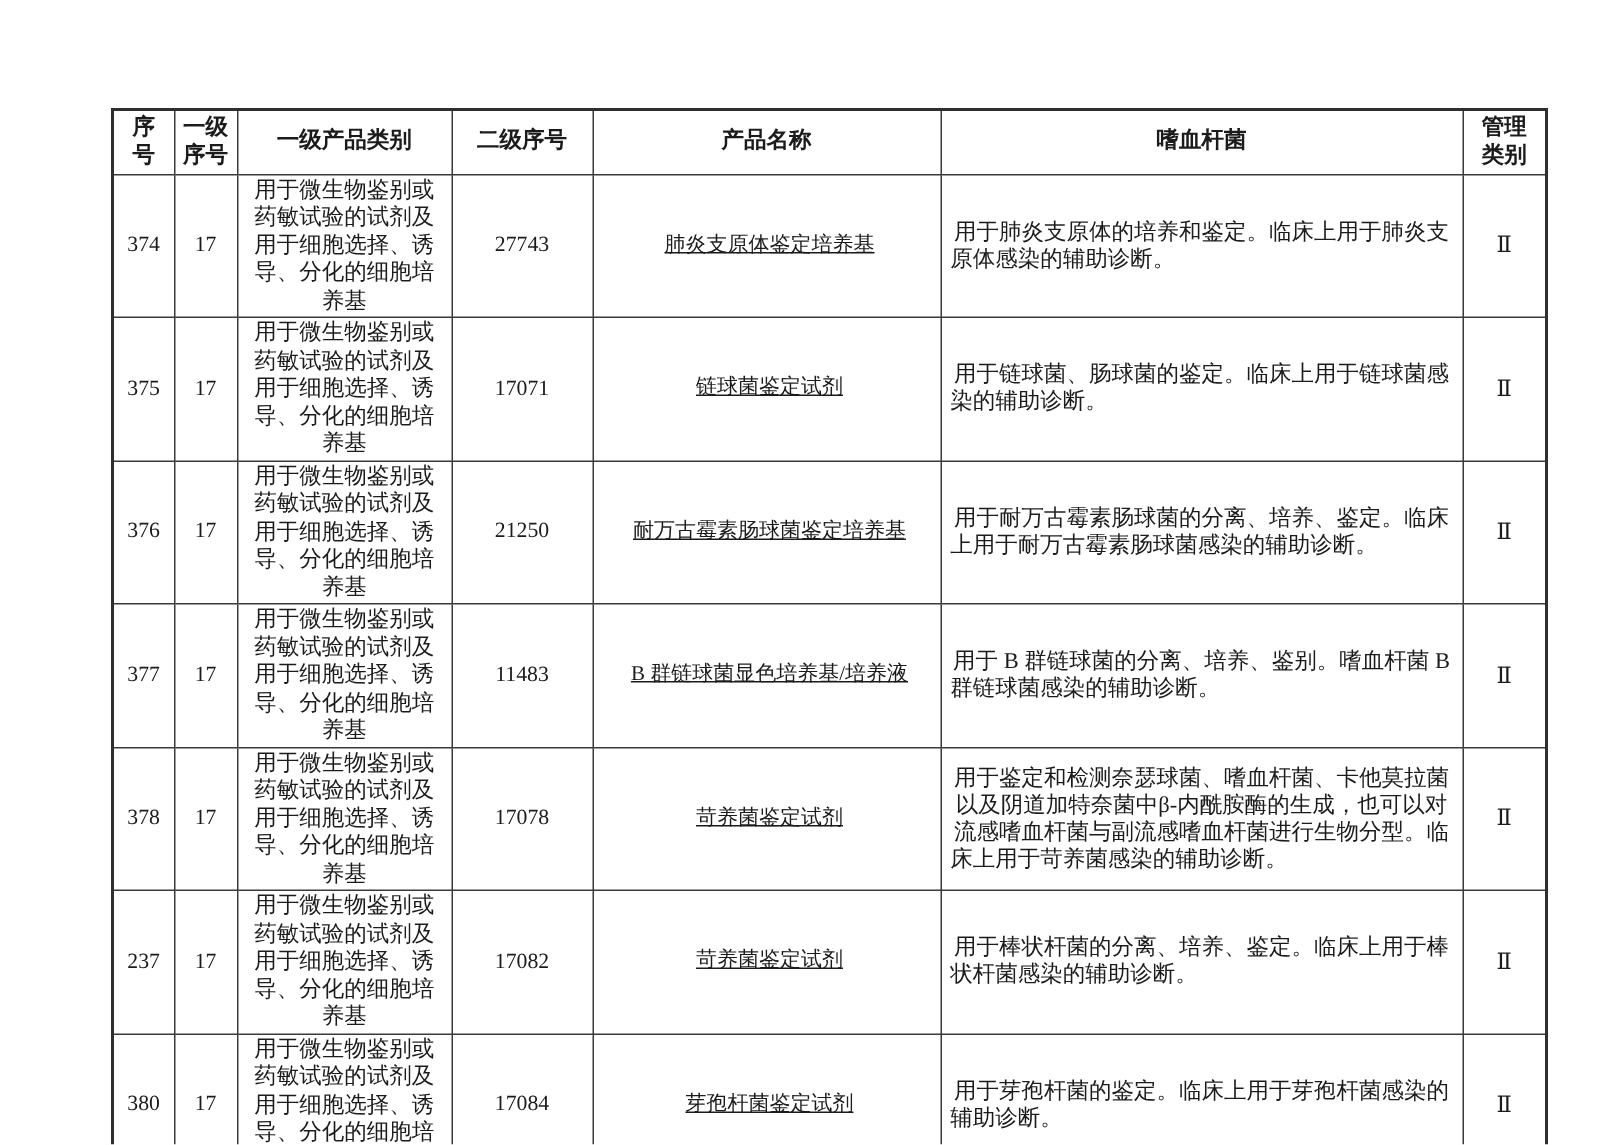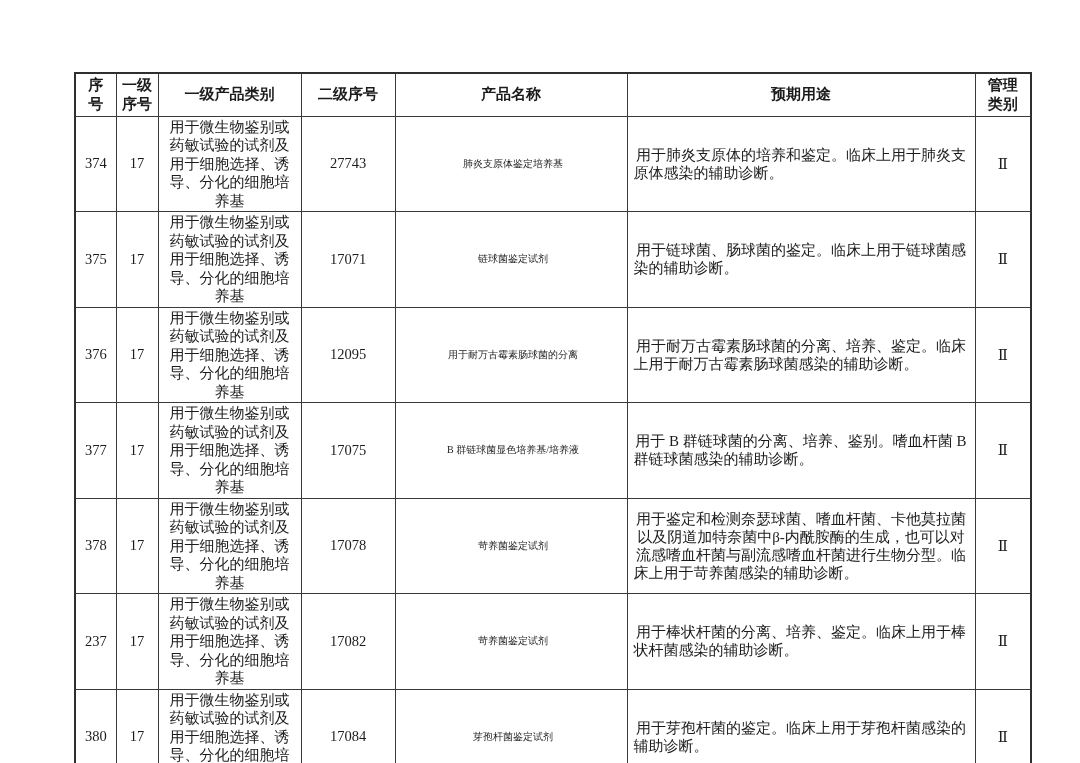--- a/index.html
+++ b/index.html
@@ -48,24 +48,25 @@
   }
   td.cat {
     font-size: 15px;
     line-height: 18.5px;
     text-align: justify;
     vertical-align: middle;
     padding: 1px 4px;
     margin-left: 20px;
   }
   td.name {
-    font-size: 10px;
+    font-size: 14px;
     vertical-align: middle;
     padding: 2px 4px 2px 8px;
     line-height: 18px;
+    text-decoration: underline;
   }
   td.use {
     font-size: 15px;
     line-height: 18px;
     vertical-align: middle;
     text-align: justify;
     text-align-last: left;
     padding: 2px 6px;
   }
   td.cls {
@@ -90,21 +91,21 @@
     </colgroup>
     <thead>
       <tr style="height:42px">
         <th>序
 号</th>
         <th>一级
 序号</th>
         <th>一级产品类别</th>
         <th>二级序号</th>
         <th>产品名称</th>
-        <th>预期用途</th>
+        <th>嗜血杆菌</th>
         <th>管理
 类别</th>
       </tr>
     </thead>
     <tbody>
       <tr style="height:78px">
         <td class="c">374</td>
         <td class="c">17</td>
         <td class="cat">用于微生物鉴别或药敏试验的试剂及用于细胞选择、诱导、分化的细胞培养基</td>
         <td class="c">27743</td>
@@ -118,30 +119,30 @@
         <td class="cat">用于微生物鉴别或药敏试验的试剂及用于细胞选择、诱导、分化的细胞培养基</td>
         <td class="c">17071</td>
         <td class="name">链球菌鉴定试剂</td>
         <td class="use">用于链球菌、肠球菌的鉴定。临床上用于链球菌感染的辅助诊断。</td>
         <td class="cls">Ⅱ</td>
       </tr>
       <tr style="height:78px">
         <td class="c">376</td>
         <td class="c">17</td>
         <td class="cat">用于微生物鉴别或药敏试验的试剂及用于细胞选择、诱导、分化的细胞培养基</td>
-        <td class="c">12095</td>
-        <td class="name">用于耐万古霉素肠球菌的分离</td>
+        <td class="c">21250</td>
+        <td class="name">耐万古霉素肠球菌鉴定培养基</td>
         <td class="use">用于耐万古霉素肠球菌的分离、培养、鉴定。临床上用于耐万古霉素肠球菌感染的辅助诊断。</td>
         <td class="cls">Ⅱ</td>
       </tr>
       <tr style="height:80px">
         <td class="c">377</td>
         <td class="c">17</td>
         <td class="cat">用于微生物鉴别或药敏试验的试剂及用于细胞选择、诱导、分化的细胞培养基</td>
-        <td class="c">17075</td>
+        <td class="c">11483</td>
         <td class="name">B 群链球菌显色培养基/培养液</td>
         <td class="use">用于 B 群链球菌的分离、培养、鉴别。嗜血杆菌 B 群链球菌感染的辅助诊断。</td>
         <td class="cls">Ⅱ</td>
       </tr>
       <tr style="height:75px">
         <td class="c">378</td>
         <td class="c">17</td>
         <td class="cat">用于微生物鉴别或药敏试验的试剂及用于细胞选择、诱导、分化的细胞培养基</td>
         <td class="c">17078</td>
         <td class="name">苛养菌鉴定试剂</td>

